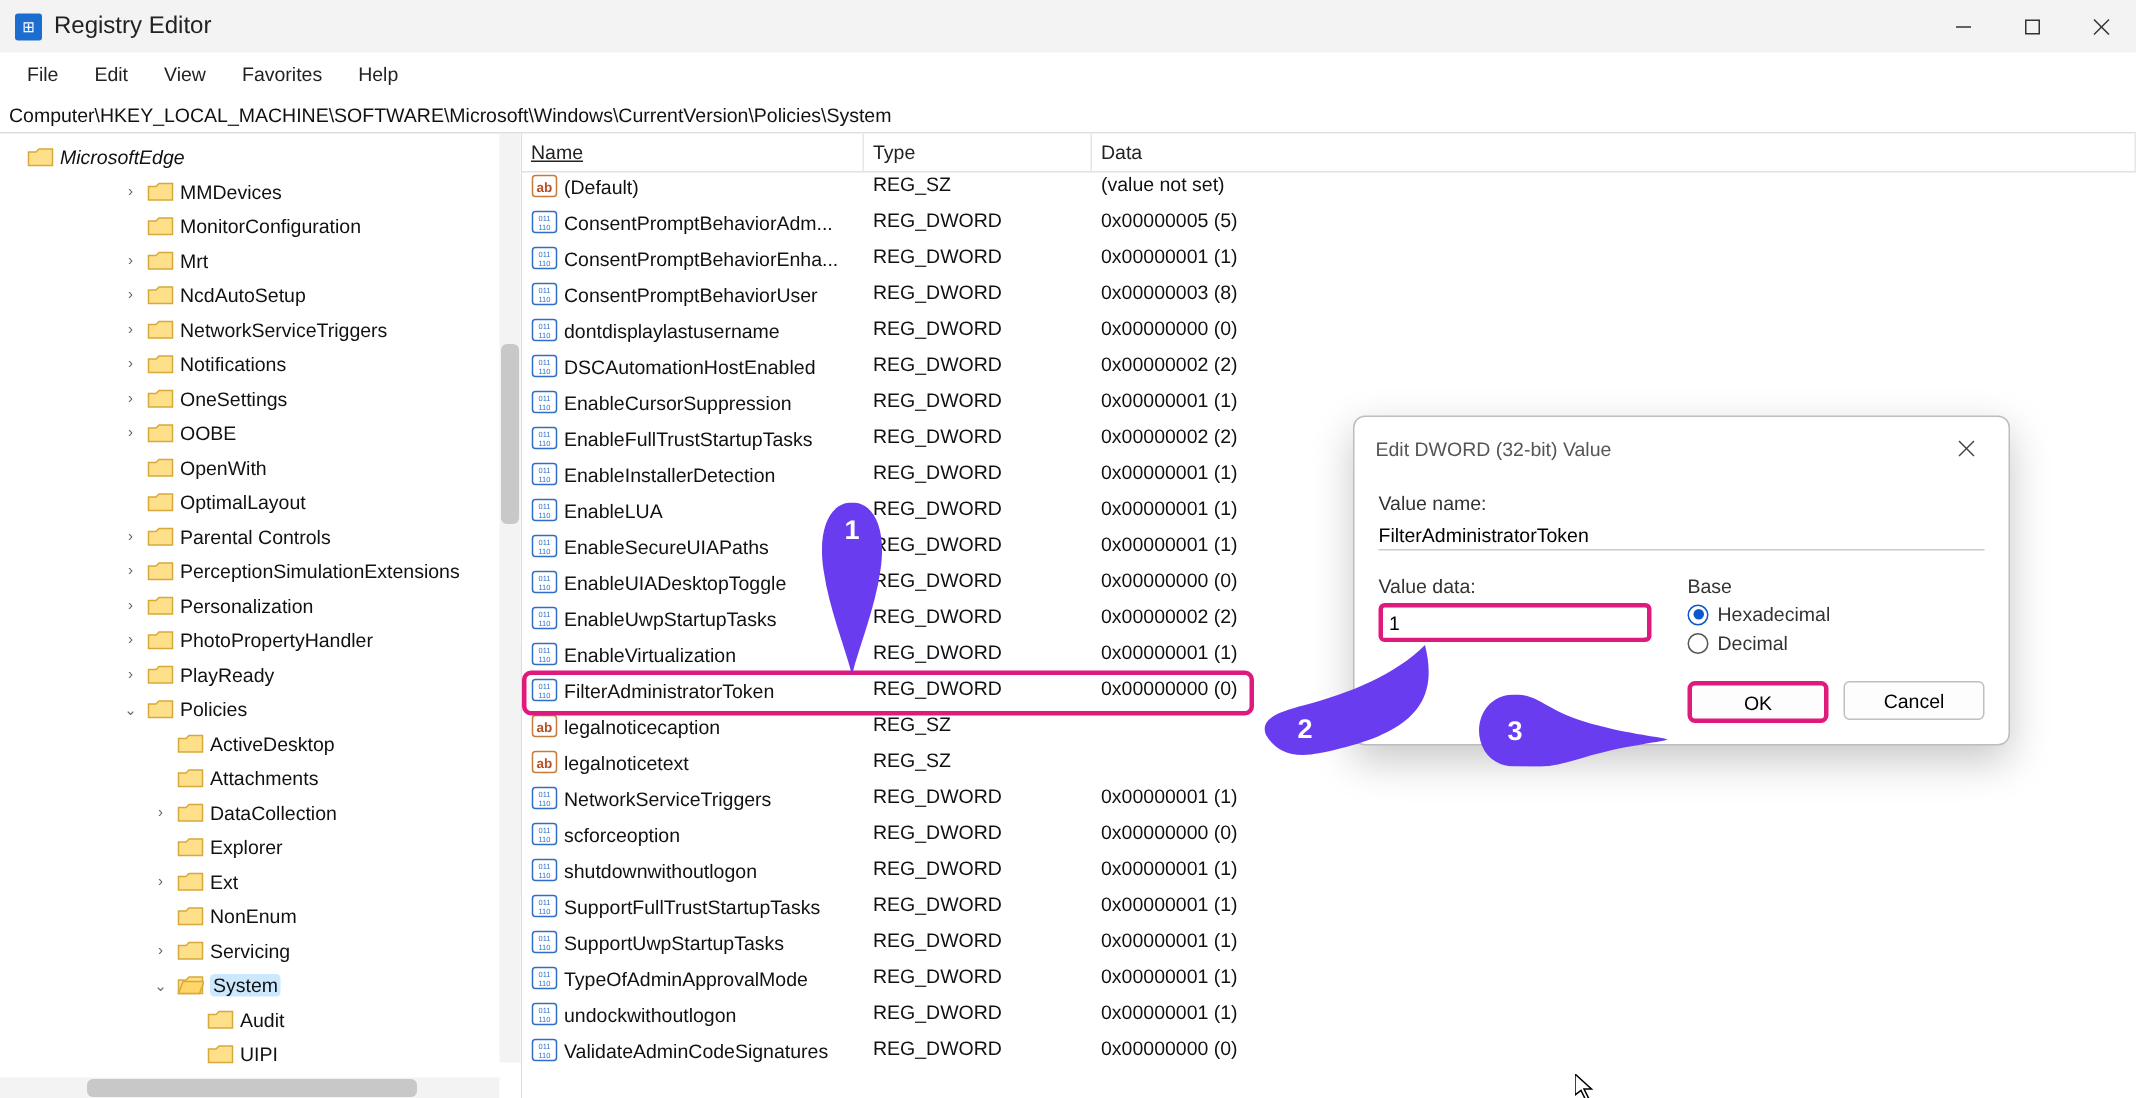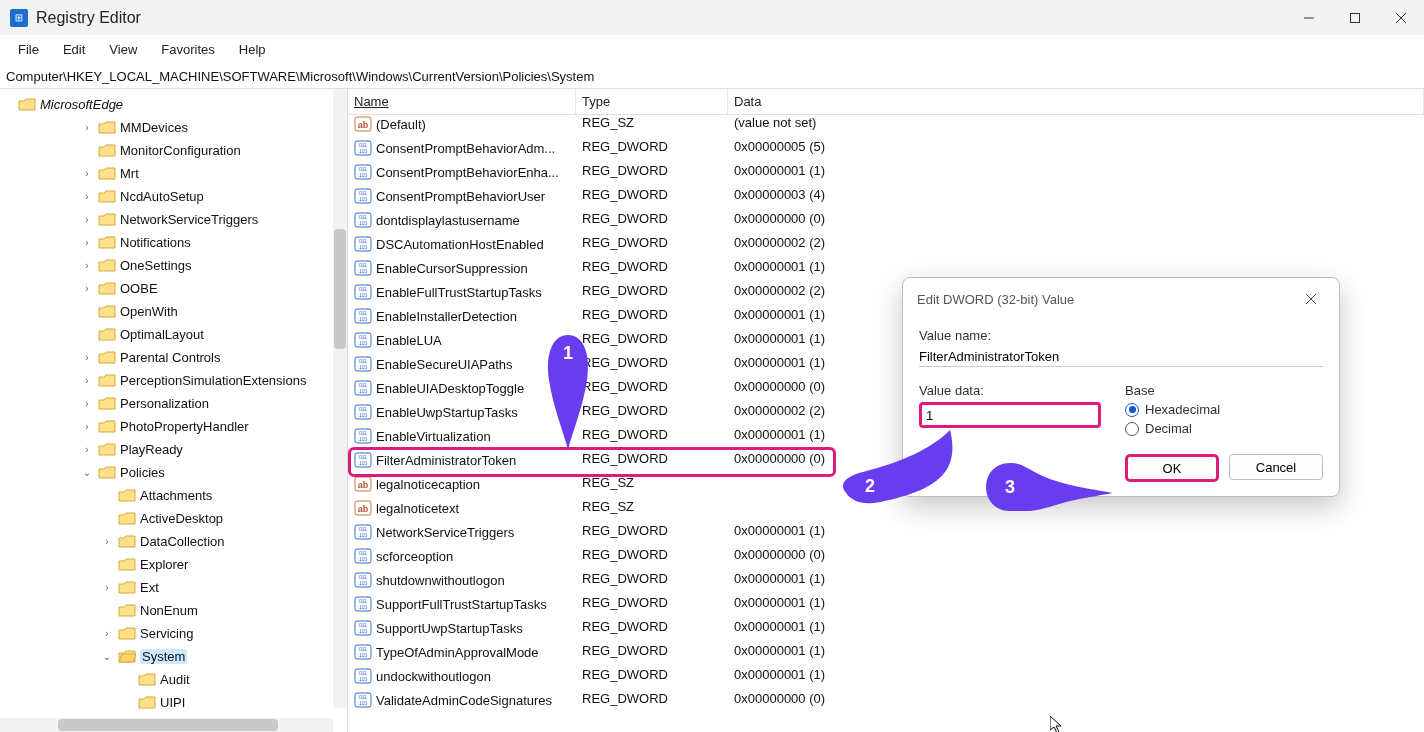--- a/index.html
+++ b/index.html
@@ -280,30 +280,30 @@
           </span>
           <span class="label">Policies</span>
         </div>
         <div class="tree-node" style="padding-left: 100px;">
           <span class="expander"></span>
           <span class="folder">
             <svg width="18" height="14">
               <path d="M1 3 L6 3 L8 1 L17 1 L17 12 L1 12 Z" fill="#ffe08a" stroke="#d6a93a"></path>
             </svg>
           </span>
+          <span class="label">ActiveDesktop</span>
+        </div>
+        <div class="tree-node" style="padding-left: 100px;">
+          <span class="expander"></span>
+          <span class="folder">
+            <svg width="18" height="14">
+              <path d="M1 3 L6 3 L8 1 L17 1 L17 12 L1 12 Z" fill="#ffe08a" stroke="#d6a93a"></path>
+            </svg>
+          </span>
           <span class="label">Attachments</span>
-        </div>
-        <div class="tree-node" style="padding-left: 100px;">
-          <span class="expander"></span>
-          <span class="folder">
-            <svg width="18" height="14">
-              <path d="M1 3 L6 3 L8 1 L17 1 L17 12 L1 12 Z" fill="#ffe08a" stroke="#d6a93a"></path>
-            </svg>
-          </span>
-          <span class="label">ActiveDesktop</span>
         </div>
         <div class="tree-node" style="padding-left: 100px;">
           <span class="expander">›</span>
           <span class="folder">
             <svg width="18" height="14">
               <path d="M1 3 L6 3 L8 1 L17 1 L17 12 L1 12 Z" fill="#ffe08a" stroke="#d6a93a"></path>
             </svg>
           </span>
           <span class="label">DataCollection</span>
         </div>
@@ -432,21 +432,21 @@
               <span class="regicon">
                 <svg width="18" height="18">
                   <rect x="1" y="2" width="16" height="14" rx="2" fill="#fff" stroke="#2f6fc7"></rect>
                   <text x="9" y="8" font-size="5" text-anchor="middle" fill="#2f6fc7">011</text>
                   <text x="9" y="14" font-size="5" text-anchor="middle" fill="#2f6fc7">110</text>
                 </svg>
               </span>
               <span>ConsentPromptBehaviorUser</span>
             </div>
             <div class="cell cell-type">REG_DWORD</div>
-            <div class="cell cell-data">0x00000003 (4)</div>
+            <div class="cell cell-data">0x00000003 (8)</div>
           </div>
           <div class="list-row">
             <div class="cell cell-name">
               <span class="regicon">
                 <svg width="18" height="18">
                   <rect x="1" y="2" width="16" height="14" rx="2" fill="#fff" stroke="#2f6fc7"></rect>
                   <text x="9" y="8" font-size="5" text-anchor="middle" fill="#2f6fc7">011</text>
                   <text x="9" y="14" font-size="5" text-anchor="middle" fill="#2f6fc7">110</text>
                 </svg>
               </span>

